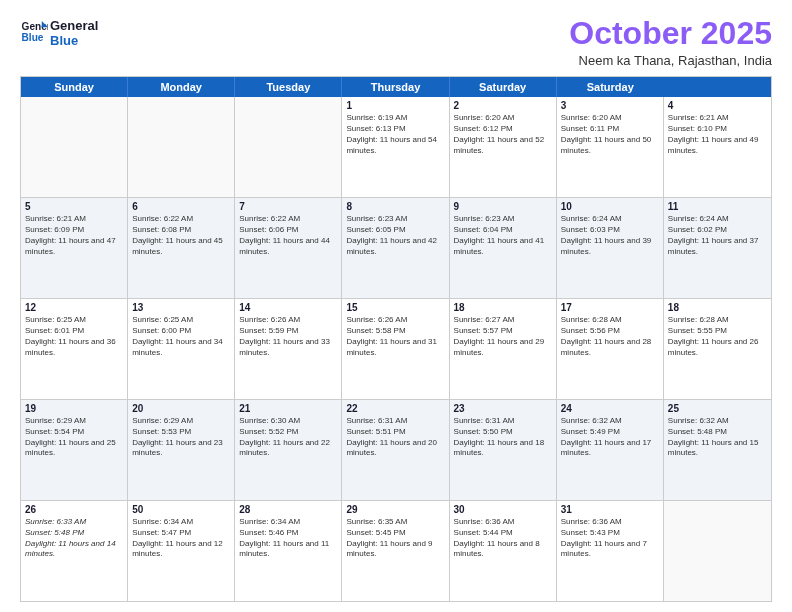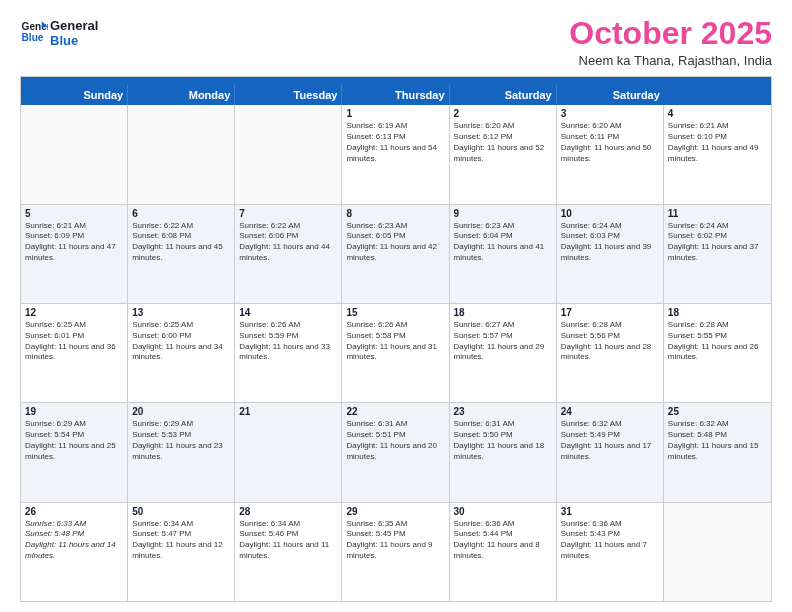--- a/index.html
+++ b/index.html
@@ -31,21 +31,21 @@
     .logo-icon {
       width: 28px;
       height: 28px;
     }
     .title-section {
       text-align: right;
     }
     .month-title {
       font-size: 32px;
       font-weight: bold;
-      color: #ec4899;
+      color: #8b5cf6;
       line-height: 1.1;
     }
     .subtitle {
       font-size: 13px;
       color: #333;
       margin-top: 2px;
     }
     .calendar {
       flex: 1;
       display: flex;
@@ -55,23 +55,22 @@
     .cal-header {
       display: grid;
       grid-template-columns: repeat(7, 1fr);
       background: #1565c0;
     }
     .cal-header-cell {
       color: white;
       font-size: 11px;
       font-weight: bold;
       padding: 4px 4px;
-      text-align: right;
+      text-align: center;
       border-right: 1px solid #3a7bd5;
-      margin-top: 8px;
     }
     .cal-header-cell:last-child { border-right: none; }
     .cal-body {
       flex: 1;
       display: flex;
       flex-direction: column;
     }
     .cal-row {
       display: grid;
       grid-template-columns: repeat(7, 1fr);
@@ -259,20 +258,23 @@
 Daylight: 11 hours and 25 minutes.</div>
           </div>
           <div class="cal-cell alt-row">
             <div class="day-num">20</div>
             <div class="cell-text" style="white-space: pre-line;">Sunrise: 6:29 AM
 Sunset: 5:53 PM
 Daylight: 11 hours and 23 minutes.</div>
           </div>
           <div class="cal-cell alt-row">
             <div class="day-num">21</div>
+            <div class="cell-text" style="white-space: pre-line;">Sunrise: 6:30 AM
+Sunset: 5:52 PM
+Daylight: 11 hours and 22 minutes.</div>
           </div>
           <div class="cal-cell alt-row">
             <div class="day-num">22</div>
             <div class="cell-text" style="white-space: pre-line;">Sunrise: 6:31 AM
 Sunset: 5:51 PM
 Daylight: 11 hours and 20 minutes.</div>
           </div>
           <div class="cal-cell alt-row">
             <div class="day-num">23</div>
             <div class="cell-text" style="white-space: pre-line;">Sunrise: 6:31 AM

